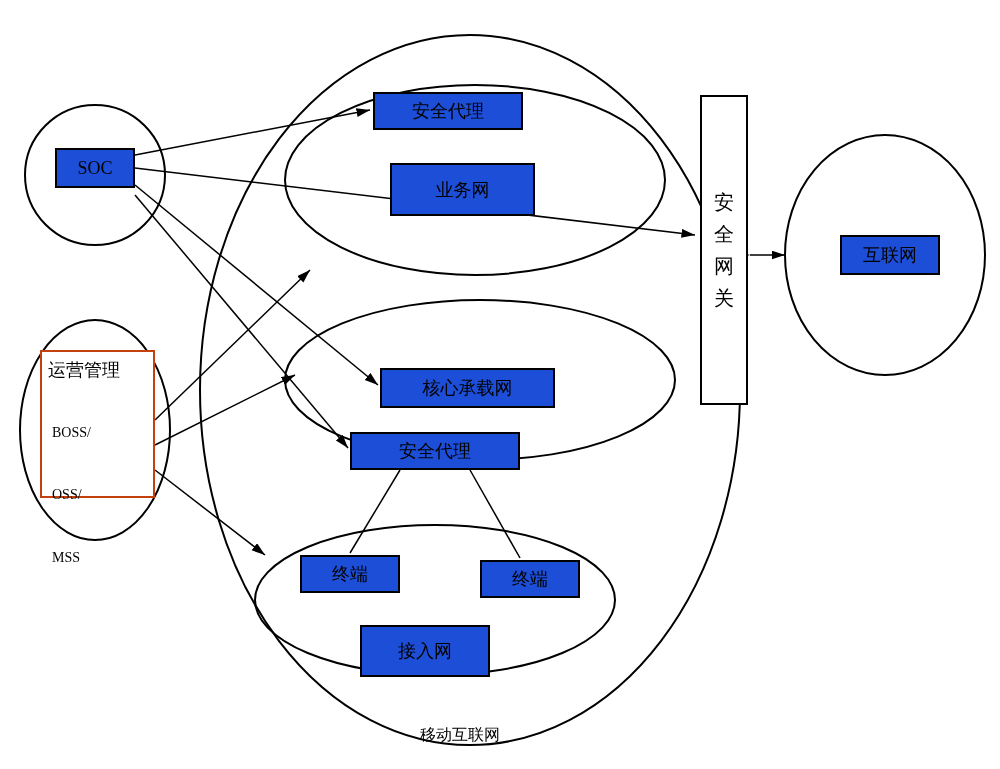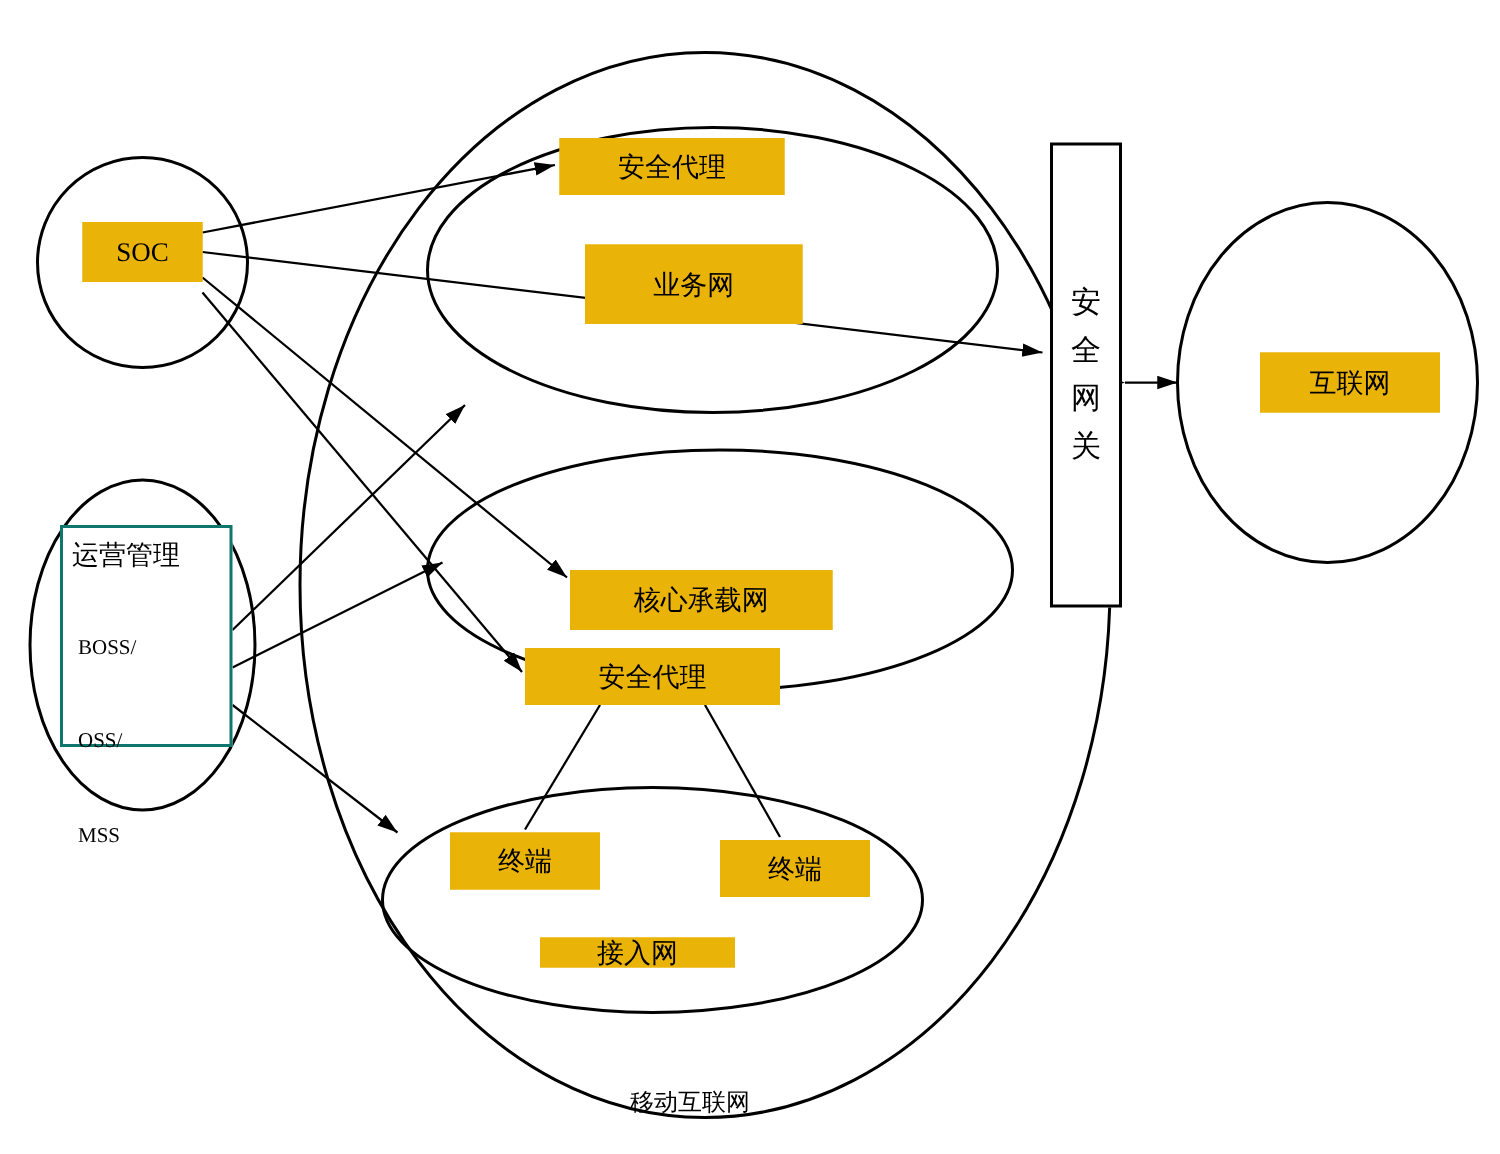--- a/index.html
+++ b/index.html
@@ -1,20 +1,20 @@
 <!DOCTYPE html>
 <html><head>
   <meta charset="utf-8">
   <style>
     * { margin: 0; padding: 0; box-sizing: border-box; }
     body { width: 1000px; height: 769px; position: relative; background: #fff; font-family: "SimSun", serif; }
     .box {
       position: absolute;
-      border: 2px solid #eab308;
-      background: #eab308;
+      border: 2px solid #000000;
+      background: #1d4ed8;
       display: flex;
       align-items: center;
       justify-content: center;
       font-size: 18px;
       z-index: 10;
     }
     .vertical-box {
       position: absolute;
       border: 2px solid #000;
       background: #fff;
@@ -23,21 +23,21 @@
       align-items: center;
       justify-content: center;
       font-size: 20px;
       writing-mode: vertical-rl;
       text-orientation: upright;
       letter-spacing: 12px;
       z-index: 10;
     }
     .ops-box {
       position: absolute;
-      border: 2px solid #0f766e;
+      border: 2px solid #c2410c;
       background: #fff;
       font-size: 16px;
       z-index: 10;
       padding: 6px;
     }
     .ops-box .title { font-size: 18px; margin-bottom: 6px; }
     .ops-box .sub { font-size: 14px; margin-left: 4px; line-height: 1.6; margin-top: 40px; }
     .label {
       position: absolute;
       font-size: 16px;
@@ -90,50 +90,50 @@
 </div>
 
 <div class="box" style="left:373px; top:92px; width:150px; height:38px;">
   <span>安全代理</span>
 </div>
 
 <div class="box" style="left:390px; top:163px; width:145px; height:53px;">
   <span>业务网</span>
 </div>
 
-<div class="box" style="left:380px; top:380px; width:175px; height:40px;">
+<div class="box" style="left:380px; top:368px; width:175px; height:40px;">
   <span>核心承载网</span>
 </div>
 
 <div class="box" style="left:350px; top:432px; width:170px; height:38px;">
   <span>安全代理</span>
 </div>
 
 <div class="box" style="left:300px; top:555px; width:100px; height:38px;">
   <span>终端</span>
 </div>
 
 <div class="box" style="left:480px; top:560px; width:100px; height:38px;">
   <span>终端</span>
 </div>
 
-<div class="box" style="left:360px; top:625px; width:130px; height:20px;font-family:Liberation Mono, monospace;">
+<div class="box" style="left:360px; top:625px; width:130px; height:52px;font-family:Liberation Mono, monospace;">
   <span>接入网</span>
 </div>
 
 <div class="vertical-box" style="left:700px; top:95px; width:48px; height:310px;">
   <span style="writing-mode:horizontal-tb; text-orientation:mixed; display:flex; flex-direction:column; align-items:center; line-height:1.8; letter-spacing:0;">
       <div style="line-height: 1.6;">安</div>
       <div style="line-height: 1.6;">全</div>
       <div style="line-height: 1.6;">网</div>
       <div style="line-height: 1.6;">关</div>
     </span>
 </div>
 
-<div class="box" style="left:840px; top:235px; width:120px; height:40px;">
+<div class="box" style="left:840px; top:235px; width:100px; height:40px;">
   <span>互联网</span>
 </div>
 
 <div class="label" style="left:420px; top:725px;">移动互联网</div>
 
 <svg class="overlay">
   <defs>
     <marker id="arrow" markerWidth="10" markerHeight="10" refX="9" refY="3" orient="auto" markerUnits="strokeWidth">
       <path d="M0,0 L0,6 L9,3 z" fill="#000"></path>
     </marker>

